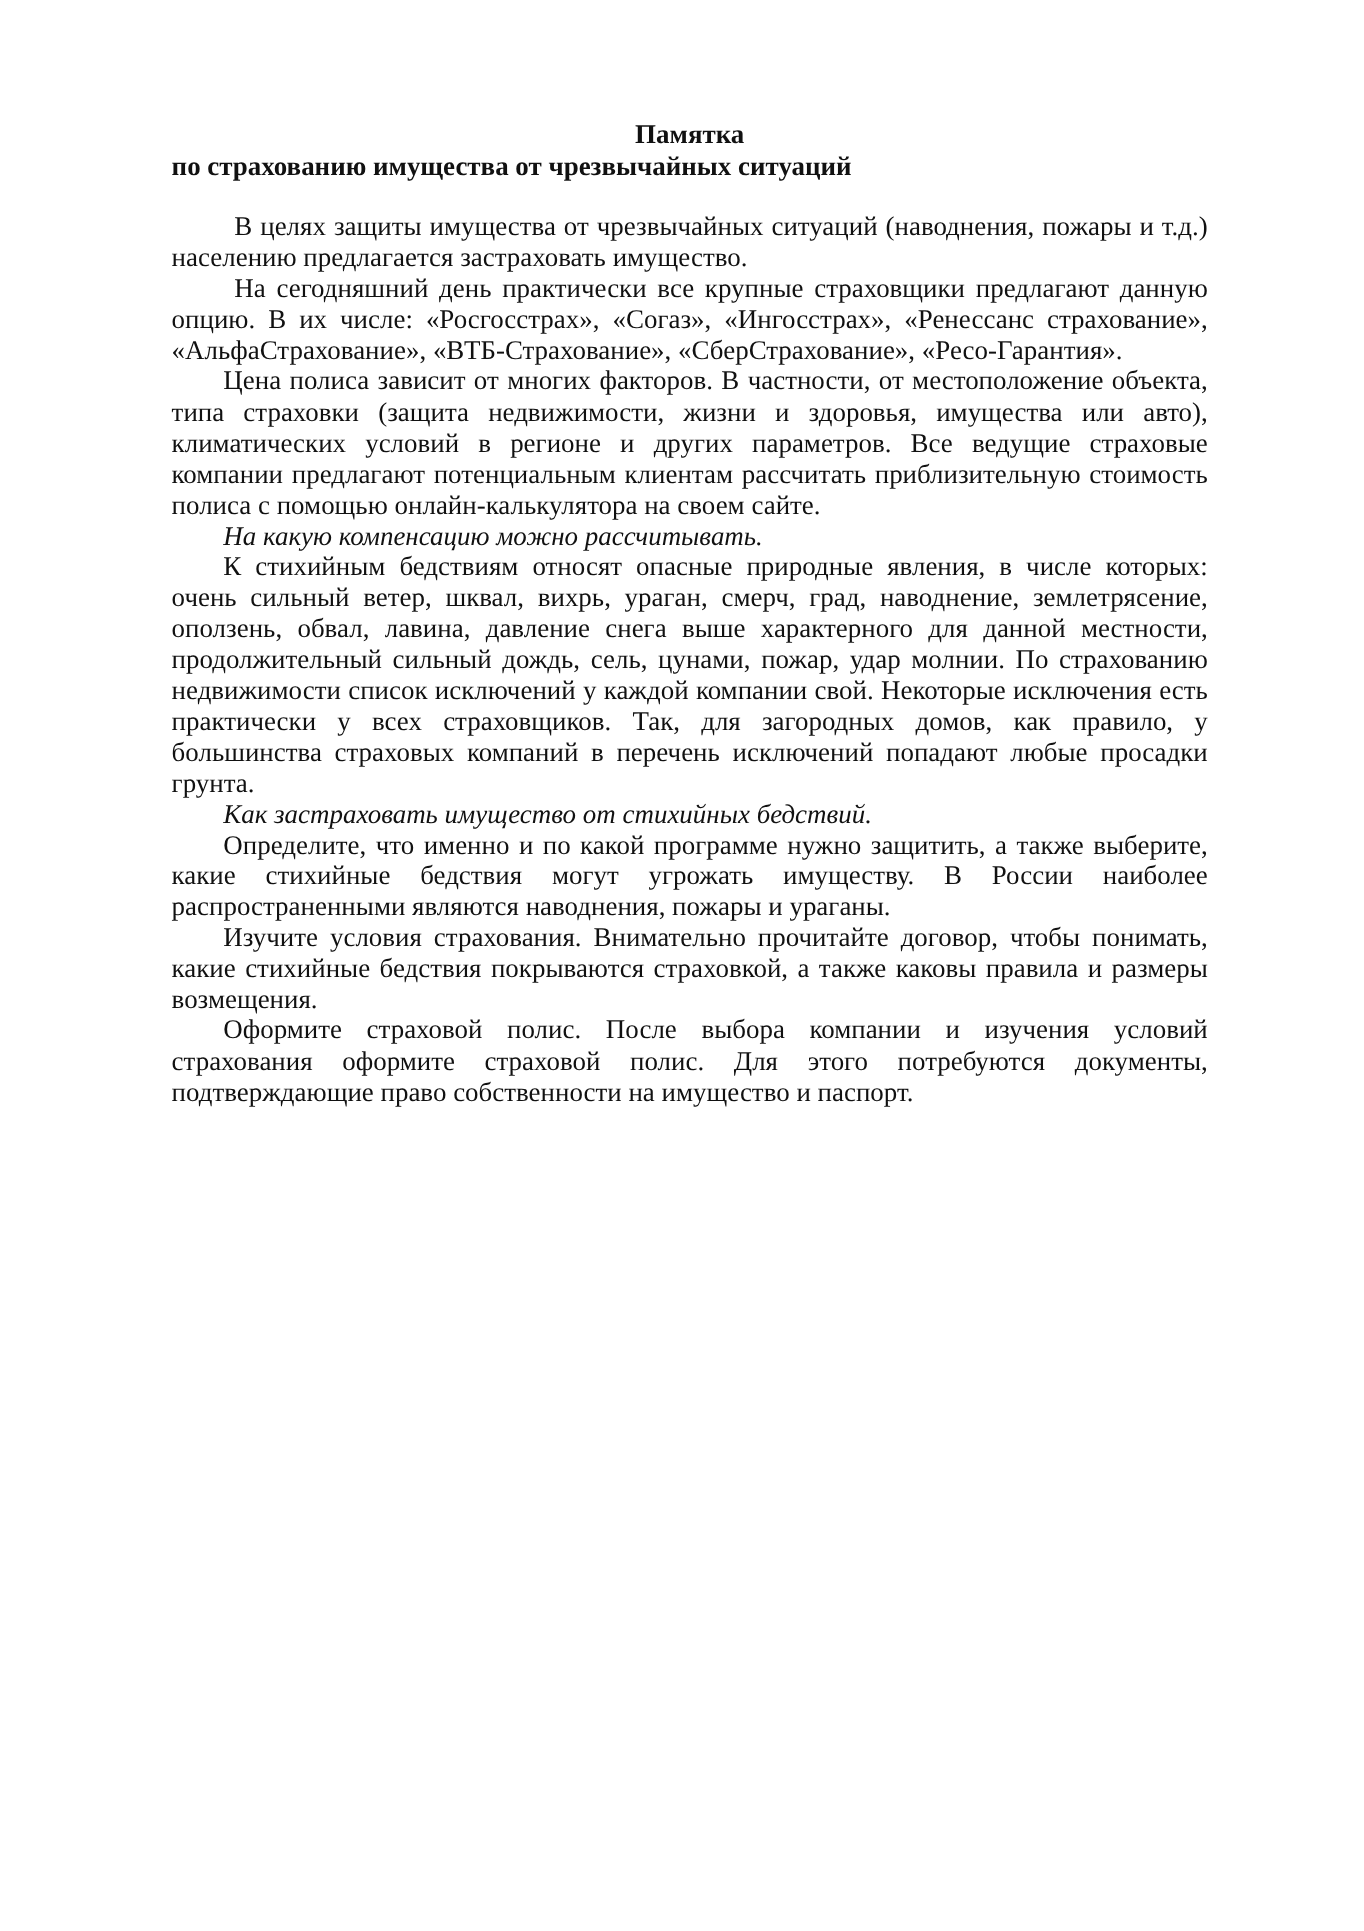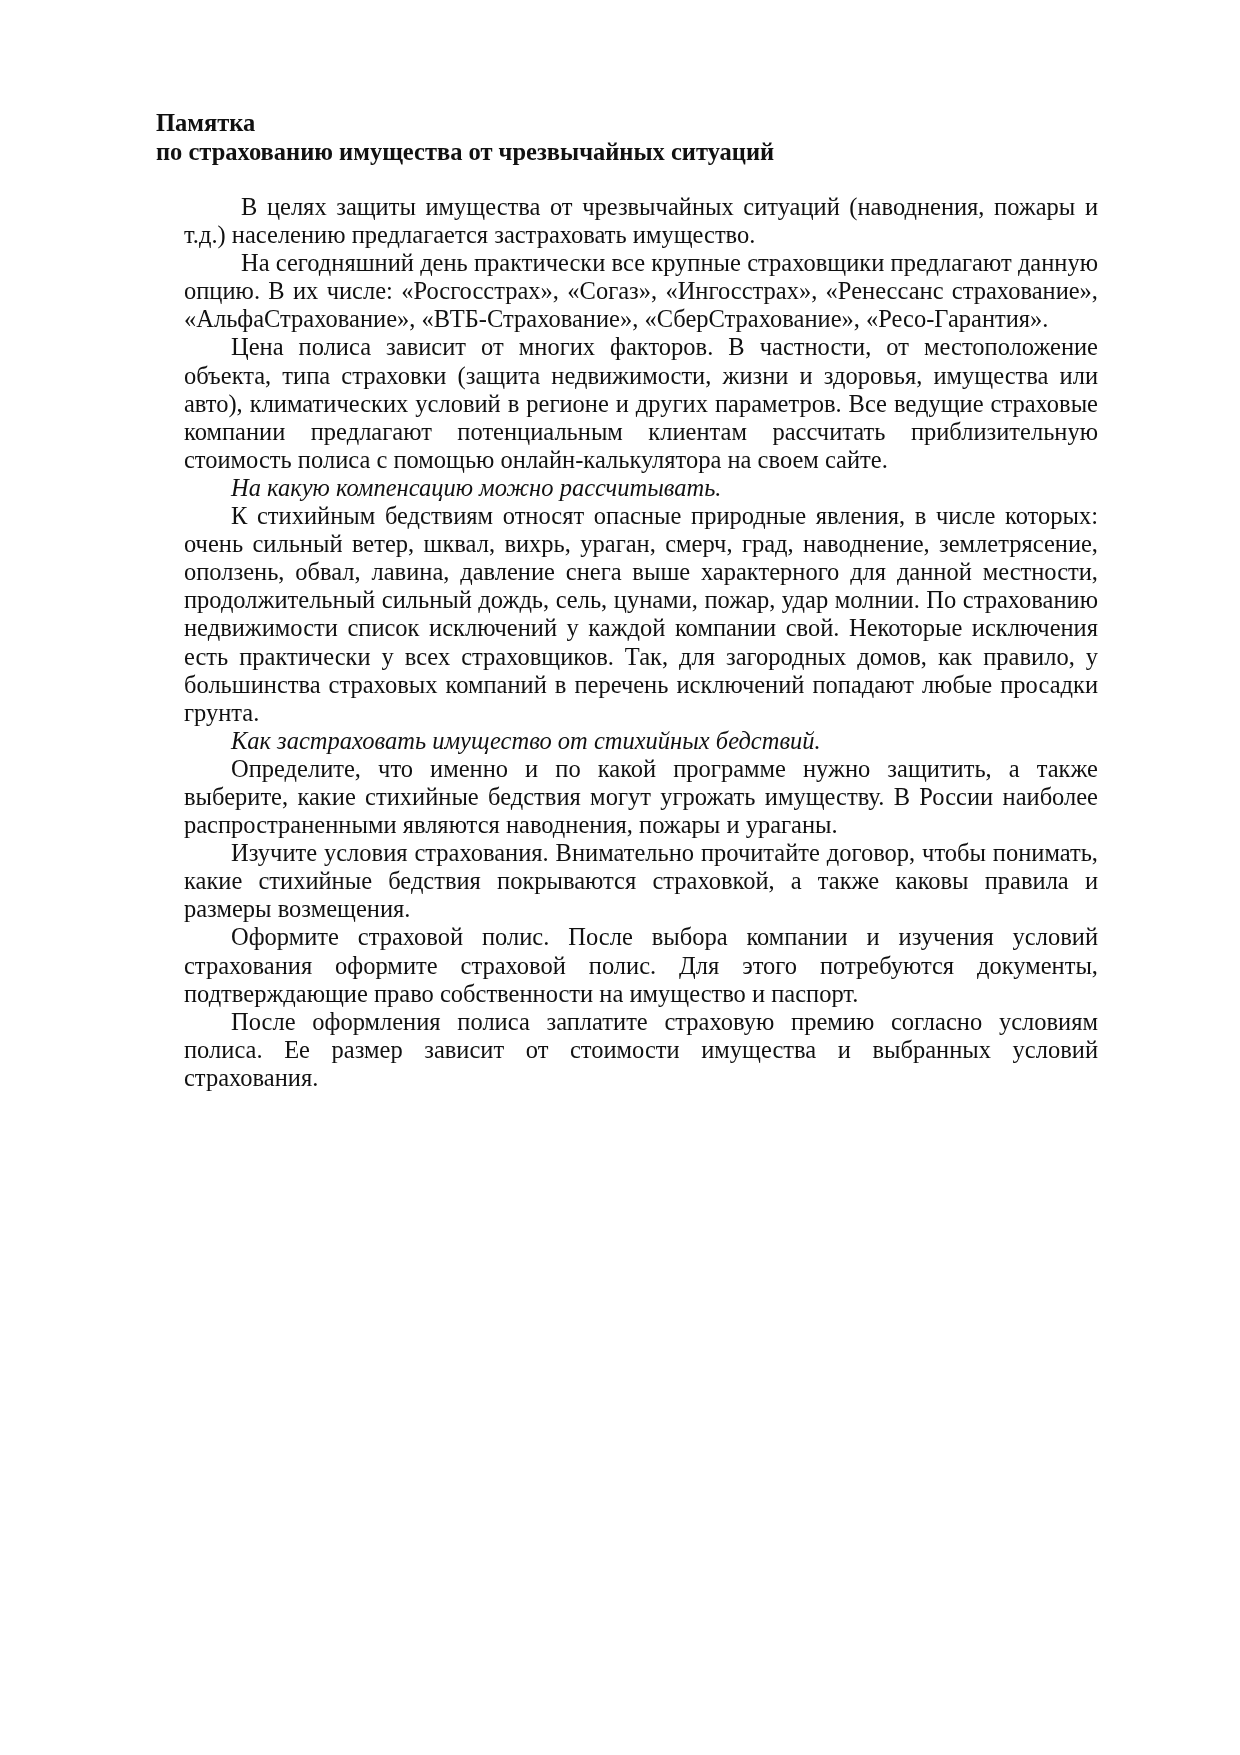--- a/index.html
+++ b/index.html
@@ -15,37 +15,37 @@
       font-family: "Liberation Serif", "DejaVu Serif", serif;
       color: #111111;
     }
     .page {
       position: absolute;
       left: 156px;
       top: 108px;
       width: 942px;
     }
     .title {
+      text-align: center;
       font-weight: bold;
       font-size: 24.5px;
       line-height: 29px;
       margin: 0;
     }
     .subtitle {
       text-align: left;
       font-weight: bold;
       font-size: 24.5px;
       line-height: 29px;
       margin: 0 0 27px 0;
     }
     .body {
       font-size: 24.5px;
       line-height: 28.1px;
       text-align: justify;
-      margin-left: 28px;
     }
     .para {
       margin: 0;
       text-indent: 47px;
     }
     .para.indent-wide {
       text-indent: 57px;
     }
     .para.italic {
       font-style: italic;
@@ -61,15 +61,14 @@
   <div class="body">
     <p class="para indent-wide">В целях защиты имущества от чрезвычайных ситуаций (наводнения, пожары и т.д.) населению предлагается застраховать имущество.</p>
     <p class="para indent-wide">На сегодняшний день практически все крупные страховщики предлагают данную опцию. В их числе: «Росгосстрах», «Согаз», «Ингосстрах», «Ренессанс страхование», «АльфаСтрахование», «ВТБ-Страхование», «СберСтрахование», «Ресо-Гарантия».</p>
     <p class="para">Цена полиса зависит от многих факторов. В частности, от местоположение объекта, типа страховки (защита недвижимости, жизни и здоровья, имущества или авто), климатических условий в регионе и других параметров. Все ведущие страховые компании предлагают потенциальным клиентам рассчитать приблизительную стоимость полиса с помощью онлайн-калькулятора на своем сайте.</p>
     <p class="para italic">На какую компенсацию можно рассчитывать.</p>
     <p class="para">К стихийным бедствиям относят опасные природные явления, в числе которых: очень сильный ветер, шквал, вихрь, ураган, смерч, град, наводнение, землетрясение, оползень, обвал, лавина, давление снега выше характерного для данной местности, продолжительный сильный дождь, сель, цунами, пожар, удар молнии. По страхованию недвижимости список исключений у каждой компании свой. Некоторые исключения есть практически у всех страховщиков. Так, для загородных домов, как правило, у большинства страховых компаний в перечень исключений попадают любые просадки грунта.</p>
     <p class="para italic">Как застраховать имущество от стихийных бедствий.</p>
     <p class="para">Определите, что именно и по какой программе нужно защитить, а также выберите, какие стихийные бедствия могут угрожать имуществу. В России наиболее распространенными являются наводнения, пожары и ураганы.</p>
     <p class="para">Изучите условия страхования. Внимательно прочитайте договор, чтобы понимать, какие стихийные бедствия покрываются страховкой, а также каковы правила и размеры возмещения.</p>
     <p class="para">Оформите страховой полис. После выбора компании и изучения условий страхования оформите страховой полис. Для этого потребуются документы, подтверждающие право собственности на имущество и паспорт.</p>
-    <p class="para">После оформления полиса заплатите страховую премию согласно условиям полиса. Ее размер зависит от стоимости имущества и выбранных условий страхования.</p>
   </div>
 </div>
 
 </body></html>

